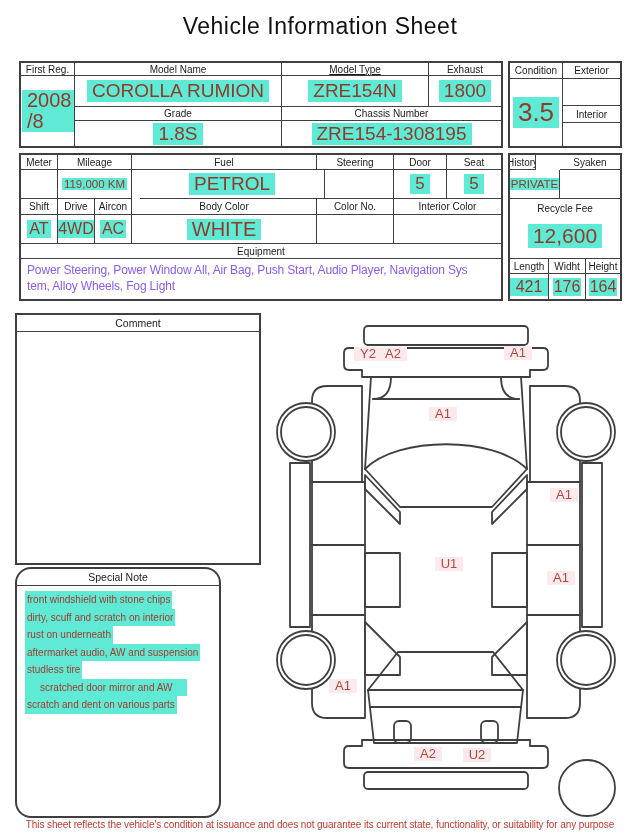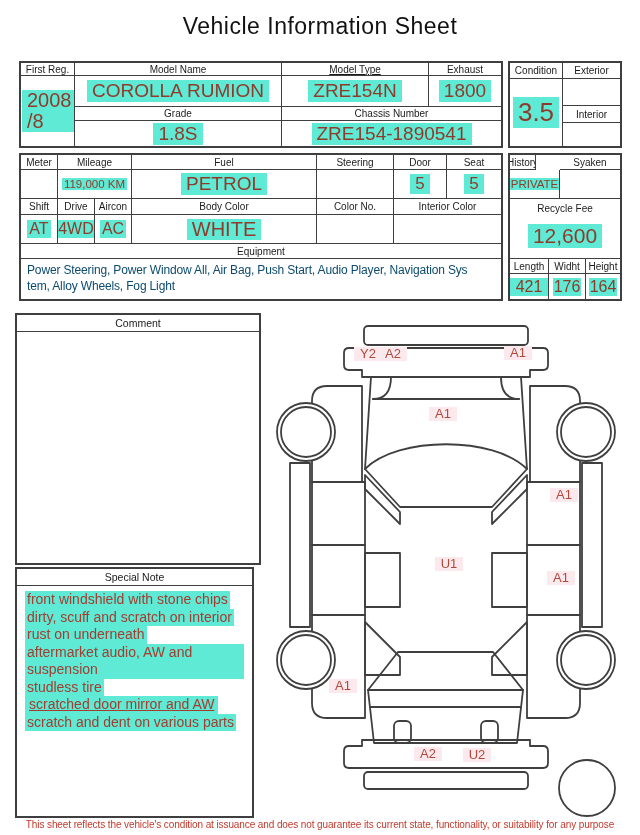--- a/index.html
+++ b/index.html
@@ -12,24 +12,24 @@
         justify-content:center;overflow:hidden;}
   .br{border-right:1.5px solid #3f3f3f;}
   .bb{border-bottom:1.5px solid #3f3f3f;}
   .hdr{font-size:10px;color:#1b1b1b;white-space:nowrap;}
   .red{color:#8f3b2b;}
   .pink{background:#5eead4;padding:0 5px;display:inline-block;}
   .pre{white-space:pre-line;}
   .v19{font-size:19px;} .v16{font-size:16px;} .v17{font-size:17px;}
   .v11{font-size:11.5px;} .v20{font-size:20px;line-height:21px;}
   .v26{font-size:26px;} .v21{font-size:21px;}
-  .equip{font-size:12px;line-height:16px;letter-spacing:-.15px;color:#0c4a6e;
+  .equip{font-size:12px;line-height:16px;letter-spacing:-.15px;color:#8b5cf6;
          text-align:left;align-items:flex-start;justify-content:flex-start;
          padding:3px 6px;}
-  .noteline{font-size:14px;line-height:17.5px;color:#a43c30;padding:0 8px;}
+  .noteline{font-size:10px;line-height:17.5px;color:#a43c30;padding:0 8px;}
   .notebody{padding-top:5px;}
   .footer{position:absolute;left:0;top:819px;width:640px;text-align:center;
           font-size:10px;letter-spacing:-.1px;color:#c13a2c;}
   .boxhdr{font-size:10.5px;color:#1b1b1b;height:16px;display:flex;align-items:center;
           justify-content:center;border-bottom:1.5px solid #3f3f3f;}
   svg text{font-family:"Liberation Sans",sans-serif;font-size:13px;fill:#b0493b;}
 </style>
 </head>
 <body>
 
@@ -56,21 +56,21 @@
     <div class="cell red v19 bb" style="left:408px;top:13px;width:72px;height:31px;">
       <span class="pink">1800</span>
     </div>
 
     <div class="cell hdr br bb" style="left:54px;top:44px;width:207px;height:14px;">Grade</div>
     <div class="cell hdr bb" style="left:261px;top:44px;width:219px;height:14px;">Chassis Number</div>
     <div class="cell red v19 br" style="left:54px;top:58px;width:207px;height:25px;">
       <span class="pink">1.8S</span>
     </div>
     <div class="cell red v19" style="left:261px;top:58px;width:219px;height:25px;">
-      <span class="pink">ZRE154-1890541</span>
+      <span class="pink">ZRE154-1308195</span>
     </div>
   </div>
 
   <div class="box" style="left:508px;top:61px;width:114px;height:87px;">
     <div class="cell hdr br bb" style="left:0;top:0;width:53px;height:16px;">Condition</div>
     <div class="cell hdr bb" style="left:53px;top:0;width:57px;height:16px;">Exterior</div>
     <div class="cell red v26 br" style="left:0;top:16px;width:53px;height:67px;">
       <span class="pink">3.5</span>
     </div>
     <div class="cell red bb" style="left:53px;top:16px;width:57px;height:27px;"></div>
@@ -83,21 +83,21 @@
     <div class="cell hdr br bb" style="left:37px;top:0;width:74px;height:15px;">Mileage</div>
     <div class="cell hdr br bb" style="left:111px;top:0;width:185px;height:15px;">Fuel</div>
     <div class="cell hdr br bb" style="left:296px;top:0;width:77px;height:15px;">Steering</div>
     <div class="cell hdr br bb" style="left:373px;top:0;width:53px;height:15px;">Door</div>
     <div class="cell hdr bb" style="left:426px;top:0;width:54px;height:15px;">Seat</div>
 
     <div class="cell red br bb" style="left:0;top:15px;width:37px;height:29px;"></div>
     <div class="cell red v11 br bb" style="left:37px;top:15px;width:74px;height:29px;">
       <span class="pink" style="padding:0 2px;">119,000 KM</span>
     </div>
-    <div class="cell red v19 br bb" style="left:111px;top:15px;width:185px;height:29px;">
+    <div class="cell red v19 br bb" style="left:119px;top:15px;width:185px;height:29px;">
       <span class="pink">PETROL</span>
     </div>
     <div class="cell red br bb" style="left:296px;top:15px;width:77px;height:29px;"></div>
     <div class="cell red v17 br bb" style="left:373px;top:15px;width:53px;height:29px;">
       <span class="pink">5</span>
     </div>
     <div class="cell red v17 bb" style="left:426px;top:15px;width:54px;height:29px;">
       <span class="pink">5</span>
     </div>
 
@@ -155,29 +155,29 @@
     <div class="cell red v16" style="left:76px;top:119px;width:34px;height:25px;">
       <span class="pink" style="padding:0 1px;">164</span>
     </div>
   </div>
 
   <div class="box" style="left:15px;top:313px;width:246px;height:252px;">
     <div class="boxhdr">Comment</div>
     <div style="padding:6px;" class="red"></div>
   </div>
 
-  <div class="box" style="left:15px;top:567px;width:239px;height:251px;">
+  <div class="box" style="left:15px;top:567px;width:206px;height:251px;border-radius:16px;">
     <div class="boxhdr">Special Note</div>
     <div class="notebody">
       <div class="noteline"><span class="pink" style="padding:0 2px;">front windshield with stone chips</span></div>
       <div class="noteline"><span class="pink" style="padding:0 2px;">dirty, scuff and scratch on interior</span></div>
       <div class="noteline"><span class="pink" style="padding:0 2px;">rust on underneath</span></div>
       <div class="noteline"><span class="pink" style="padding:0 2px;">aftermarket audio, AW and suspension</span></div>
       <div class="noteline"><span class="pink" style="padding:0 2px;">studless tire</span></div>
-      <div class="noteline"><span class="pink" style="padding:0 4px;text-decoration:underline;">scratched door mirror and AW</span></div>
+      <div class="noteline"><span class="pink" style="padding:0 15px;">scratched door mirror and AW</span></div>
       <div class="noteline"><span class="pink" style="padding:0 2px;">scratch and dent on various parts</span></div>
     </div>
   </div>
 
   <svg style="position:absolute;left:265px;top:310px;" width="375" height="510" viewBox="0 0 375 510">
     <g stroke="#3f3f3f" fill="none" stroke-width="1.8" stroke-linejoin="round" stroke-linecap="round">
 
       <rect x="99" y="16" width="164" height="19" rx="4"></rect>
 
       <path d="M84,38 H278 Q283,38 283,43 V55 Q283,60 278,60 H265 V67 H97 V60 H84 Q79,60 79,55 V43 Q79,38 84,38 Z"></path>

